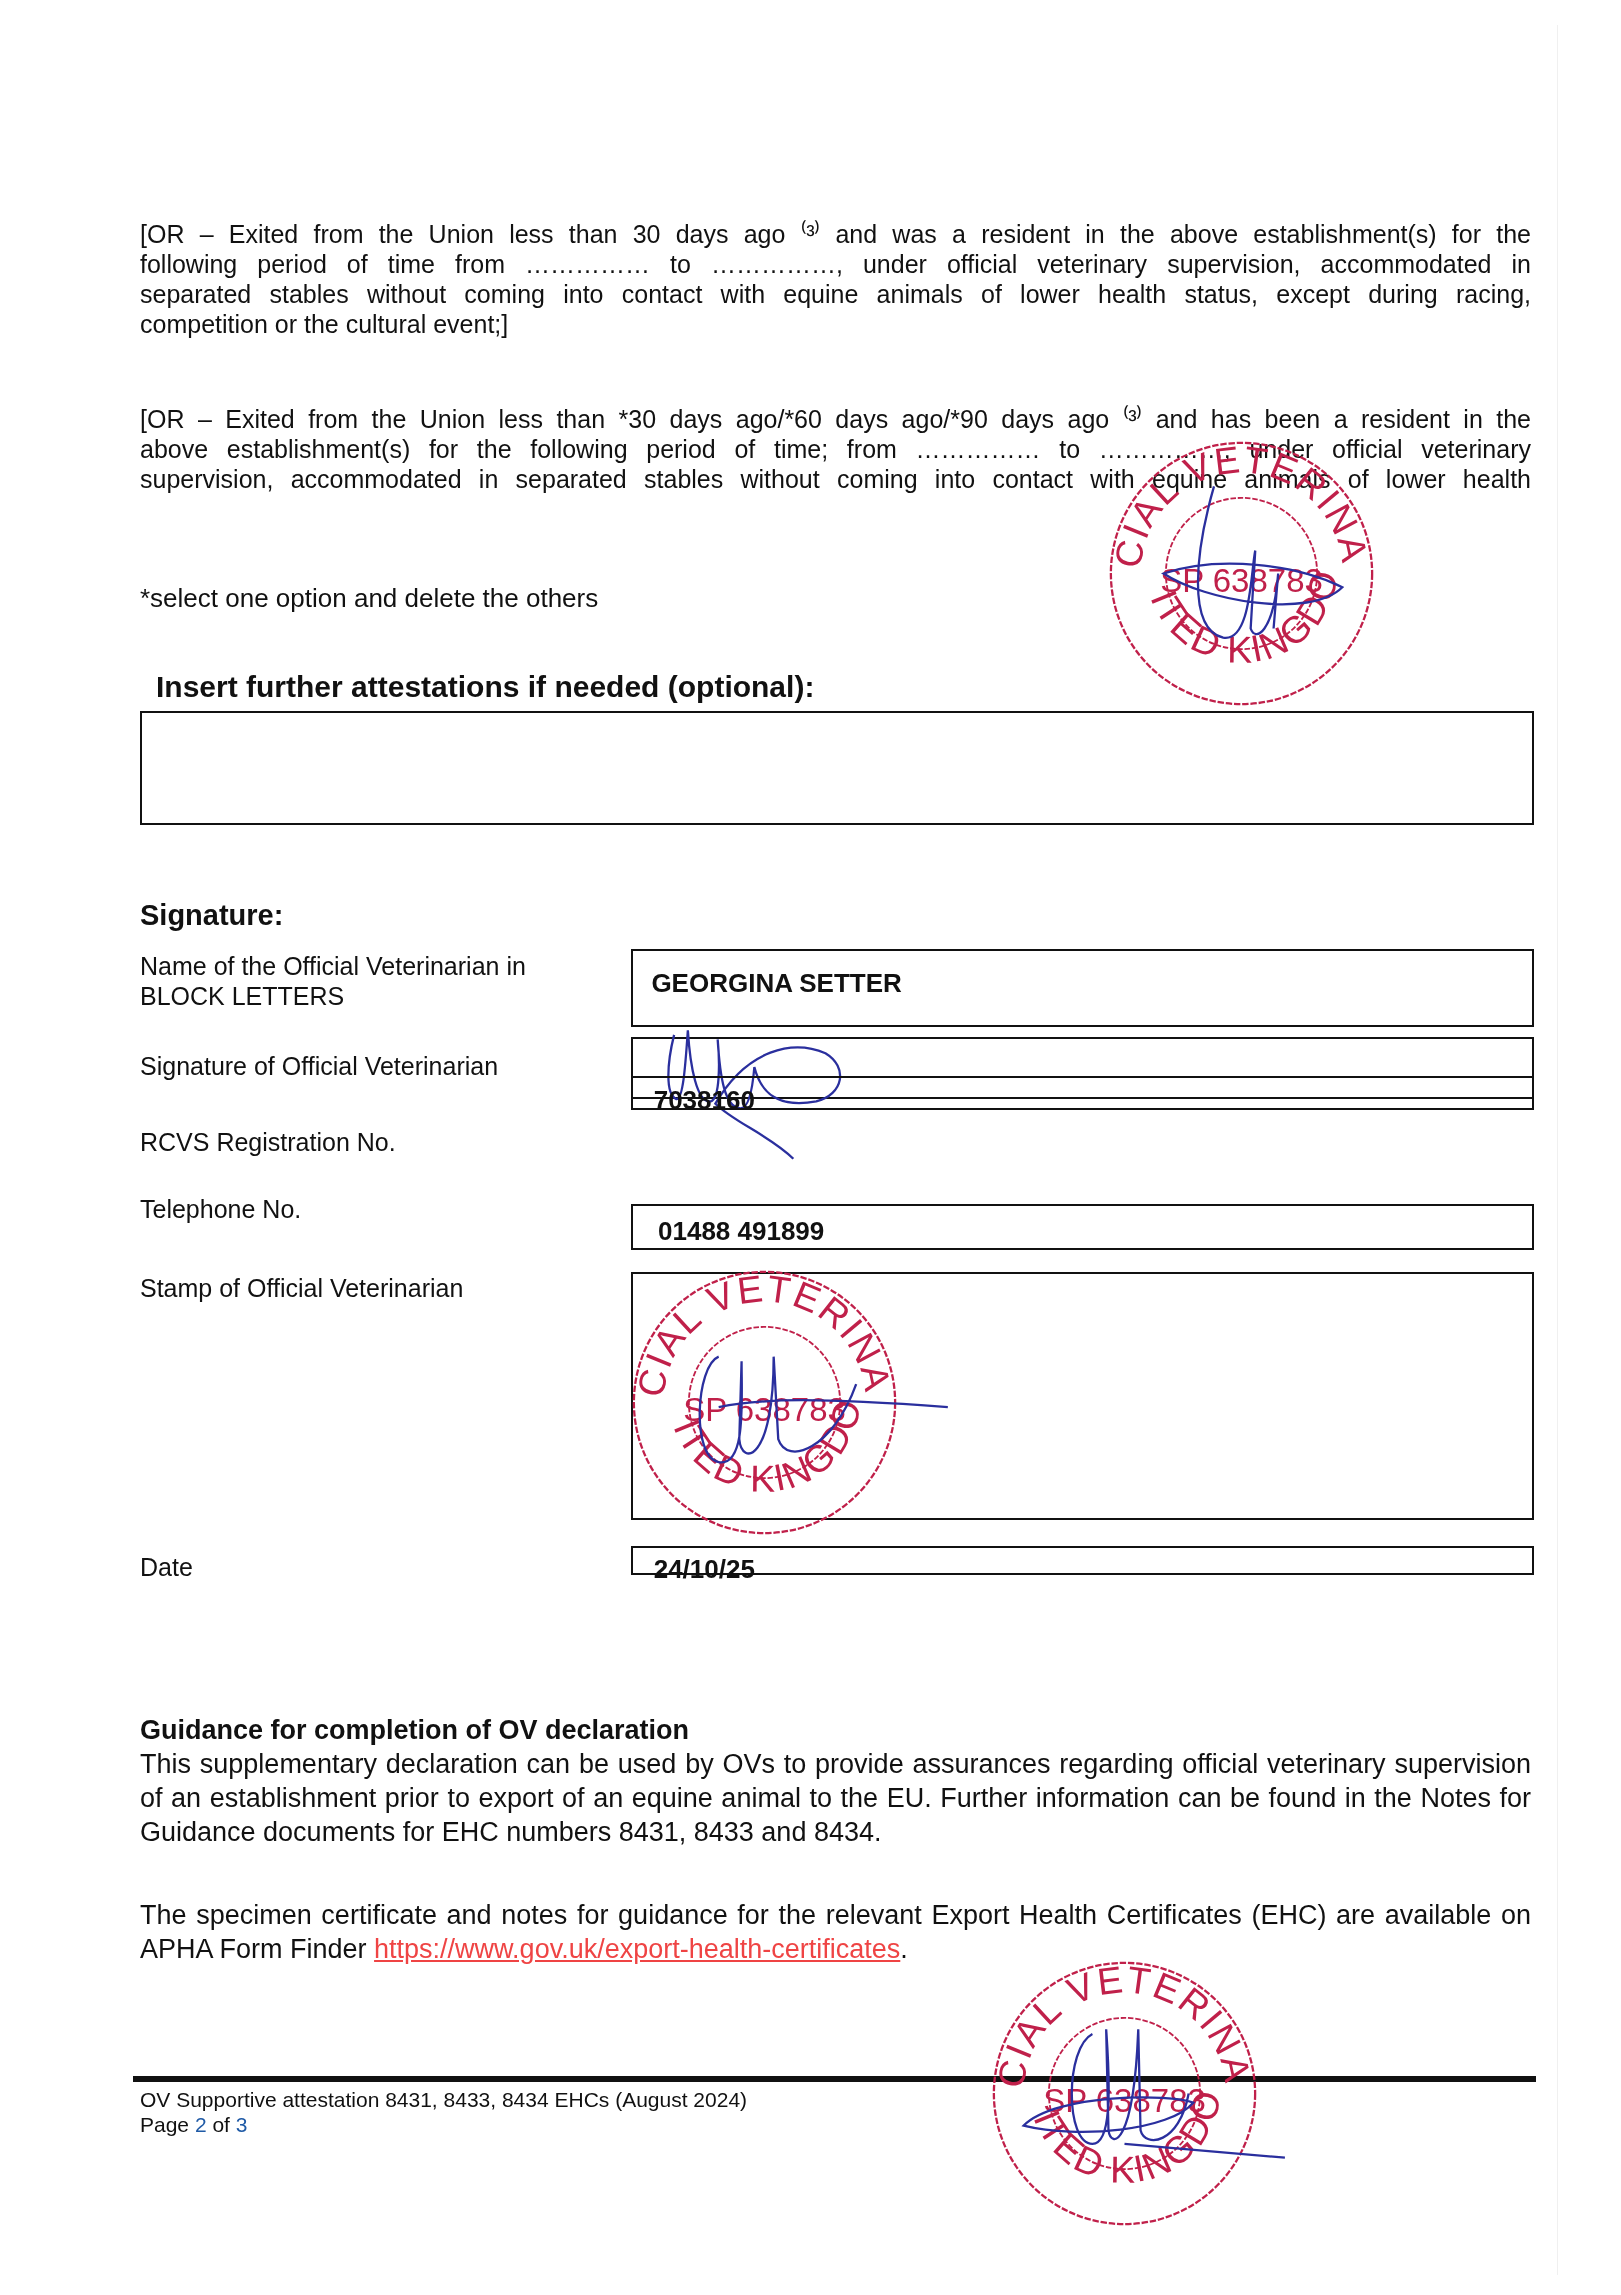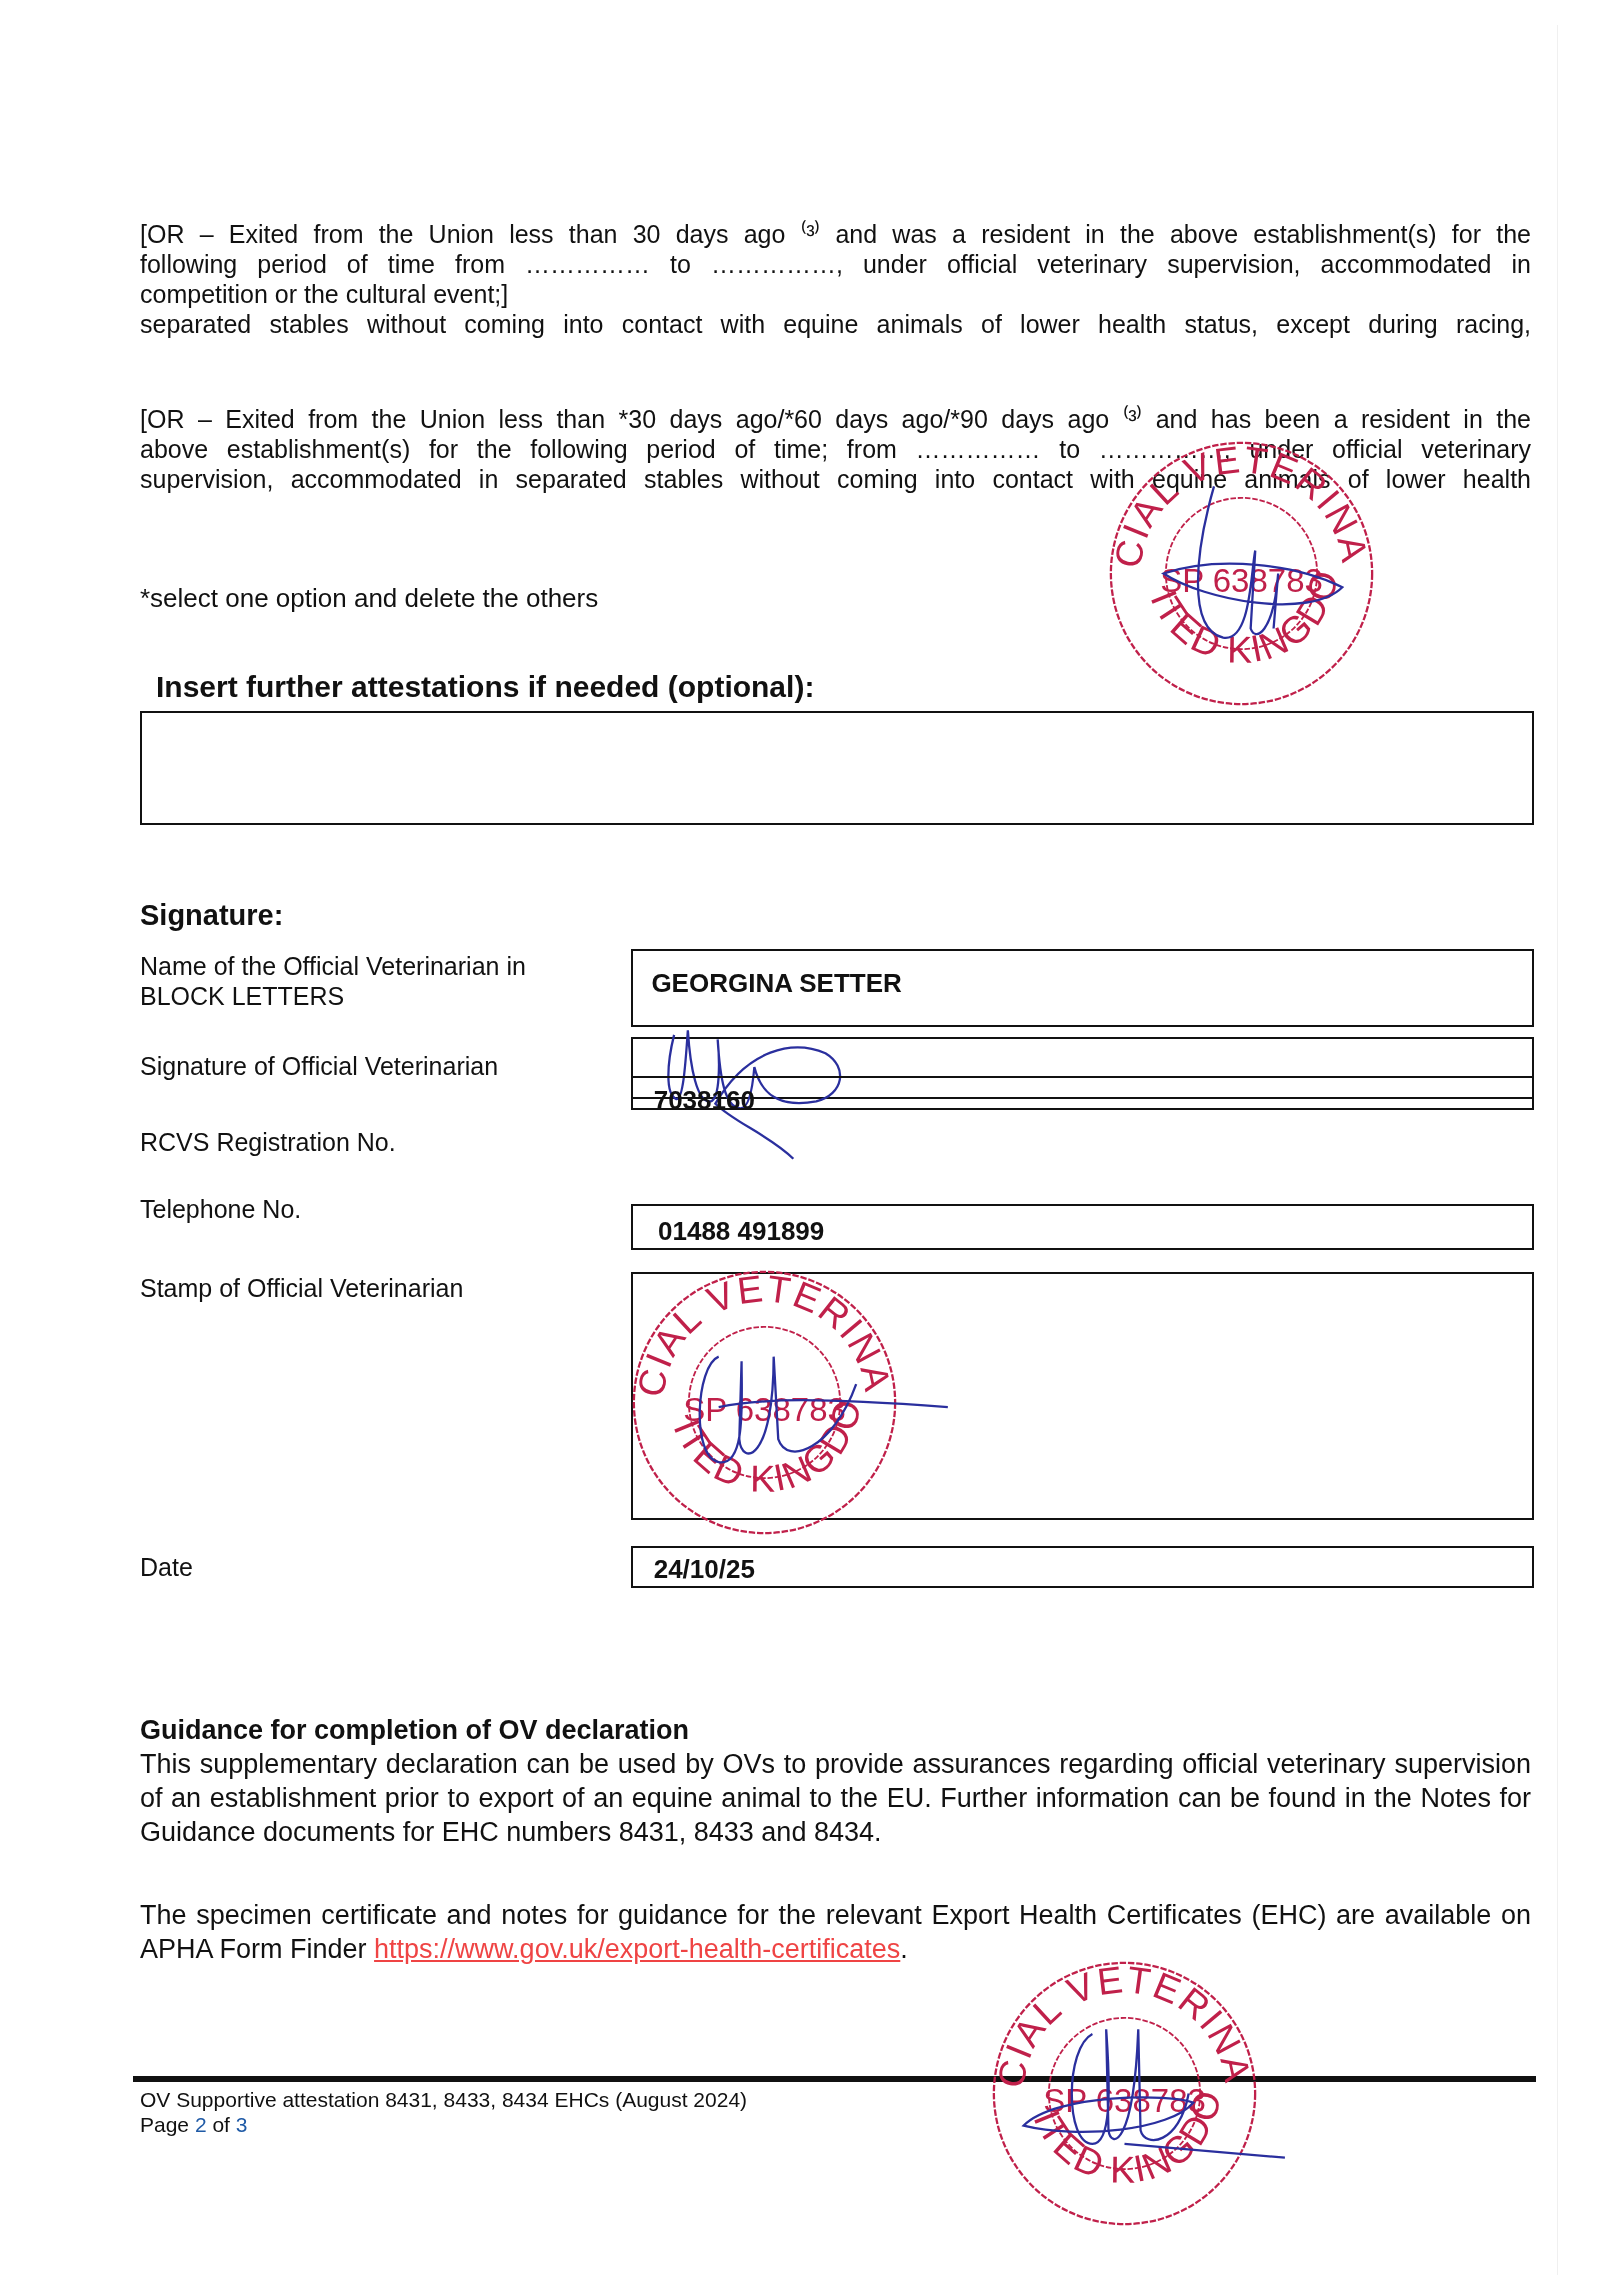--- a/index.html
+++ b/index.html
@@ -32,22 +32,22 @@
   .right-edge { left: 1557px; top: 25px; width: 0.9px; height: 2250px; background: #f0f0f0; }
 </style>
 </head>
 <body>
 
 <div class="abs right-edge"></div>
 
 <div class="abs para" style="top:219px;">
   <div class="line" style="text-align-last:justify;">[OR – Exited from the Union less than 30 days ago ⁽³⁾ and was a resident in the above establishment(s) for the</div>
   <div class="line" style="text-align-last:justify;">following period of time from …………… to ……………, under official veterinary supervision, accommodated in</div>
+  <div class="line" style="text-align-last:justify;">separated stables without coming into contact with equine animals of lower health status, except during racing,</div>
   <div class="line">competition or the cultural event;]</div>
-  <div class="line" style="text-align-last:justify;">separated stables without coming into contact with equine animals of lower health status, except during racing,</div>
 </div>
 
 <div class="abs para" style="top:404px;">
   <div class="line" style="text-align-last:justify;">[OR – Exited from the Union less than *30 days ago/*60 days ago/*90 days ago ⁽³⁾ and has been a resident in the</div>
   <div class="line" style="text-align-last:justify;">above establishment(s) for the following period of time; from …………… to ……………, under official veterinary</div>
   <div class="line" style="text-align-last:justify;">supervision, accommodated in separated stables without coming into contact with equine animals of lower health</div>
 </div>
 
 <div class="abs note">*select one option and delete the others</div>
 
@@ -116,21 +116,21 @@
     </text>
     <text font-family="Liberation Sans, sans-serif" font-size="82" fill="#c0204a" letter-spacing="4">
       <textPath href="#arcBot2" startOffset="50%" text-anchor="middle">UNITED KINGDOM</textPath>
     </text>
     <text x="300" y="340" text-anchor="middle" font-family="Liberation Sans, sans-serif" font-size="72" fill="#c0204a">SP 638783</text>
     <path d="M 200 200 C 150 220, 140 420, 200 430 C 260 440, 250 300, 250 210 L 245 380 C 250 440, 320 430, 320 200 L 330 380 C 350 440, 450 400, 500 260 M 200 310 C 300 290, 420 290, 700 310" fill="none" stroke="#2a2f9e" stroke-width="5"></path>
   </svg>
 </div>
 
 <div class="abs label" style="top:1552px;">Date</div>
-<div class="abs box field" style="top:1546px; height:42px;text-align:center;">
+<div class="abs box field" style="top:1546px; height:29px;text-align:center;">
   <span class="field-val" style="left:20.7px; top:6.4px;">24/10/25</span>
 </div>
 
 <div class="abs h-guide">Guidance for completion of OV declaration</div>
 <div class="abs guide" style="top:1747px;">This supplementary declaration can be used by OVs to provide assurances regarding official veterinary supervision of an establishment prior to export of an equine animal to the EU. Further information can be found in the Notes for Guidance documents for EHC numbers 8431, 8433 and 8434.</div>
 <div class="abs guide" style="top:1898px;">
   <span>The specimen certificate and notes for guidance for the relevant Export Health Certificates (EHC) are available on APHA Form Finder </span><span class="link">https://www.gov.uk/export-health-certificates</span><span>.</span>
 </div>
 
 <div class="abs footer-rule"></div>

